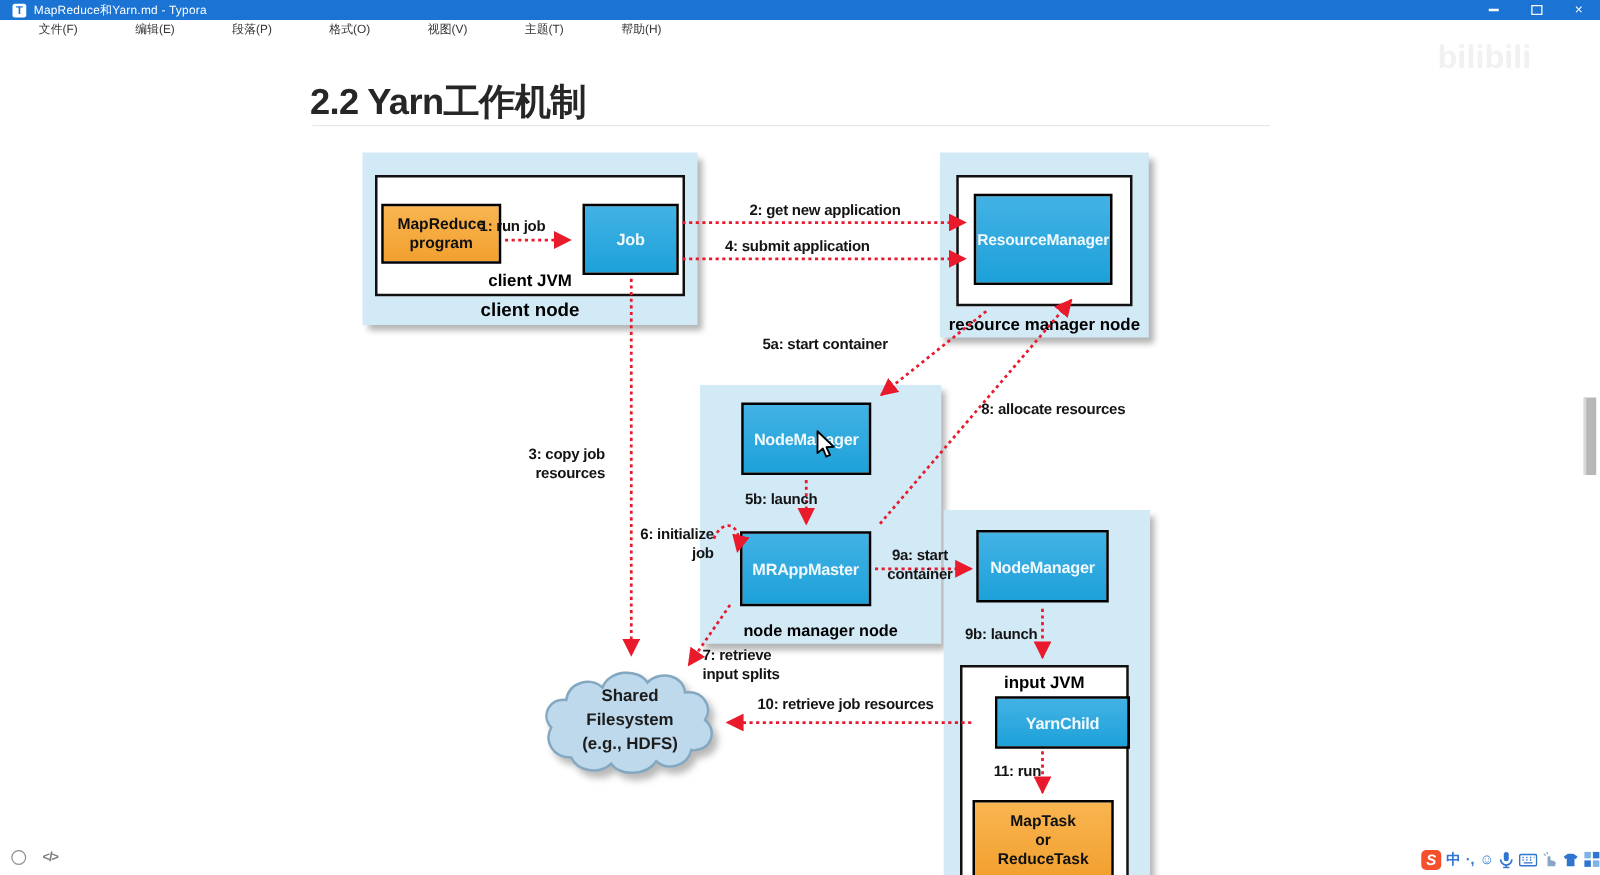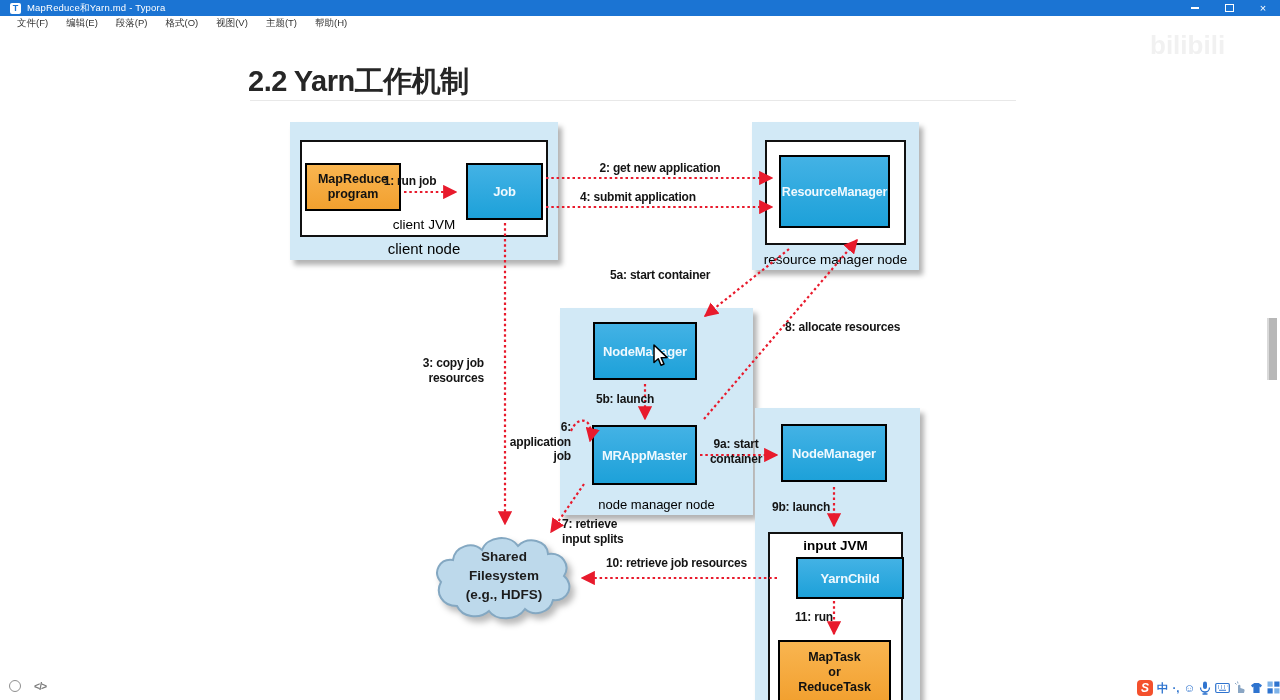--- a/index.html
+++ b/index.html
@@ -11,38 +11,38 @@
             display:flex;align-items:center;z-index:50}
   .t-icon{width:11px;height:11px;background:#fff;color:#1b74d3;border-radius:2px;font-size:9px;
           font-weight:bold;line-height:11px;text-align:center;margin:0 6px 0 10px}
   .t-title{font-size:9.5px;letter-spacing:.2px}
   .win-controls{margin-left:auto;display:flex;height:16px}
   .win-btn{width:34px;display:flex;align-items:center;justify-content:center;font-size:11px;color:#fff}
   .min-bar{width:8px;height:1.5px;background:#fff;display:block}
   .rest-box{width:7px;height:6px;border:1px solid #fff;display:block;position:relative}
   .menubar{position:absolute;left:0;top:16px;right:0;height:15px;background:#fff;display:flex;
            align-items:center;font-size:9.5px;color:#333;z-index:50;padding-left:8px}
-  .menubar span{margin:0 5px;padding:0 4px}
+  .menubar span{margin:0 19px;padding:0 4px}
 
   
   .doc-h2{position:absolute;left:248px;top:62px;font-size:29px;font-weight:bold;color:#262626;
           letter-spacing:-0.5px;z-index:2}
   .h2-rule{position:absolute;left:250px;top:100px;width:766px;height:1px;background:#e8e8e8;z-index:1}
   .watermark{position:absolute;left:1150px;top:30px;font-size:26px;font-weight:bold;color:#f1f1f1;z-index:1}
 
   
   .node{position:absolute;background:#d2e9f6;box-shadow:4px 5px 5px rgba(0,0,0,.30)}
   .wbox{position:absolute;background:#fff;border:2px solid #111;box-sizing:border-box}
   .bbox{position:absolute;background:linear-gradient(#43b2e5,#1da1d9);border:2px solid #000;
         box-sizing:border-box;color:#f0f9fe;display:flex;align-items:center;justify-content:center;
         font-size:13px;font-weight:600;letter-spacing:-0.2px;text-align:center}
   .obox{position:absolute;background:linear-gradient(#f9b550,#f2a02f);border:2px solid #000;
         box-sizing:border-box;color:#111;display:flex;flex-direction:column;align-items:center;
         justify-content:center;font-size:12.5px;font-weight:bold;line-height:15px;text-align:center}
-  .ncap{position:absolute;left:0;right:0;bottom:3px;text-align:center;font-weight:normal;color:#000}
+  .ncap{position:absolute;left:0;right:0;bottom:3px;text-align:center;font-weight:bold;color:#000}
   .ncap-top{position:absolute;left:0;right:0;top:4px;text-align:center;font-weight:bold;color:#000}
   .dlbl{position:absolute;font-size:12px;font-weight:600;color:#141414;line-height:14.5px;
         white-space:nowrap;letter-spacing:-0.2px;z-index:6}
   .wrap{white-space:normal}
   .arrows{position:absolute;left:0;top:0;z-index:5;pointer-events:none}
   .cloud-svg{position:absolute;left:432px;top:528px;z-index:4;
              filter:drop-shadow(4px 5px 3px rgba(0,0,0,.28))}
   .cloud-text{position:absolute;left:430px;top:547px;width:148px;text-align:center;z-index:6;
               font-size:13.5px;font-weight:bold;color:#1c1c1c;line-height:19px}
   .cursor-svg{position:absolute;left:650px;top:344px;z-index:9}
@@ -144,21 +144,21 @@
   <div class="dlbl" style="left:374px;top:174px;width:72px;text-align:center">1: run job</div>
   <div class="dlbl" style="left:580px;top:161px;width:160px;text-align:center">2: get new application</div>
   <div class="dlbl" style="left:580px;top:190px;width:160px;text-align:left">4: submit application</div>
   <div class="dlbl wrap" style="left:408px;top:356px;width:76px;text-align:right">
     <div>3: copy job</div>
     <div>resources</div>
   </div>
   <div class="dlbl" style="left:610px;top:268px">5a: start container</div>
   <div class="dlbl" style="left:596px;top:392px">5b: launch</div>
   <div class="dlbl wrap" style="left:505px;top:420px;width:66px;text-align:right">
-    <div>6: application</div>
+    <div>6: initialize</div>
     <div>job</div>
   </div>
   <div class="dlbl wrap" style="left:562px;top:517px;width:72px">
     <div>7: retrieve</div>
     <div>input splits</div>
   </div>
   <div class="dlbl" style="left:785px;top:320px">8: allocate resources</div>
   <div class="dlbl wrap" style="left:698px;top:437px;width:76px;text-align:center">
     <div>9a: start</div>
     <div>container</div>

